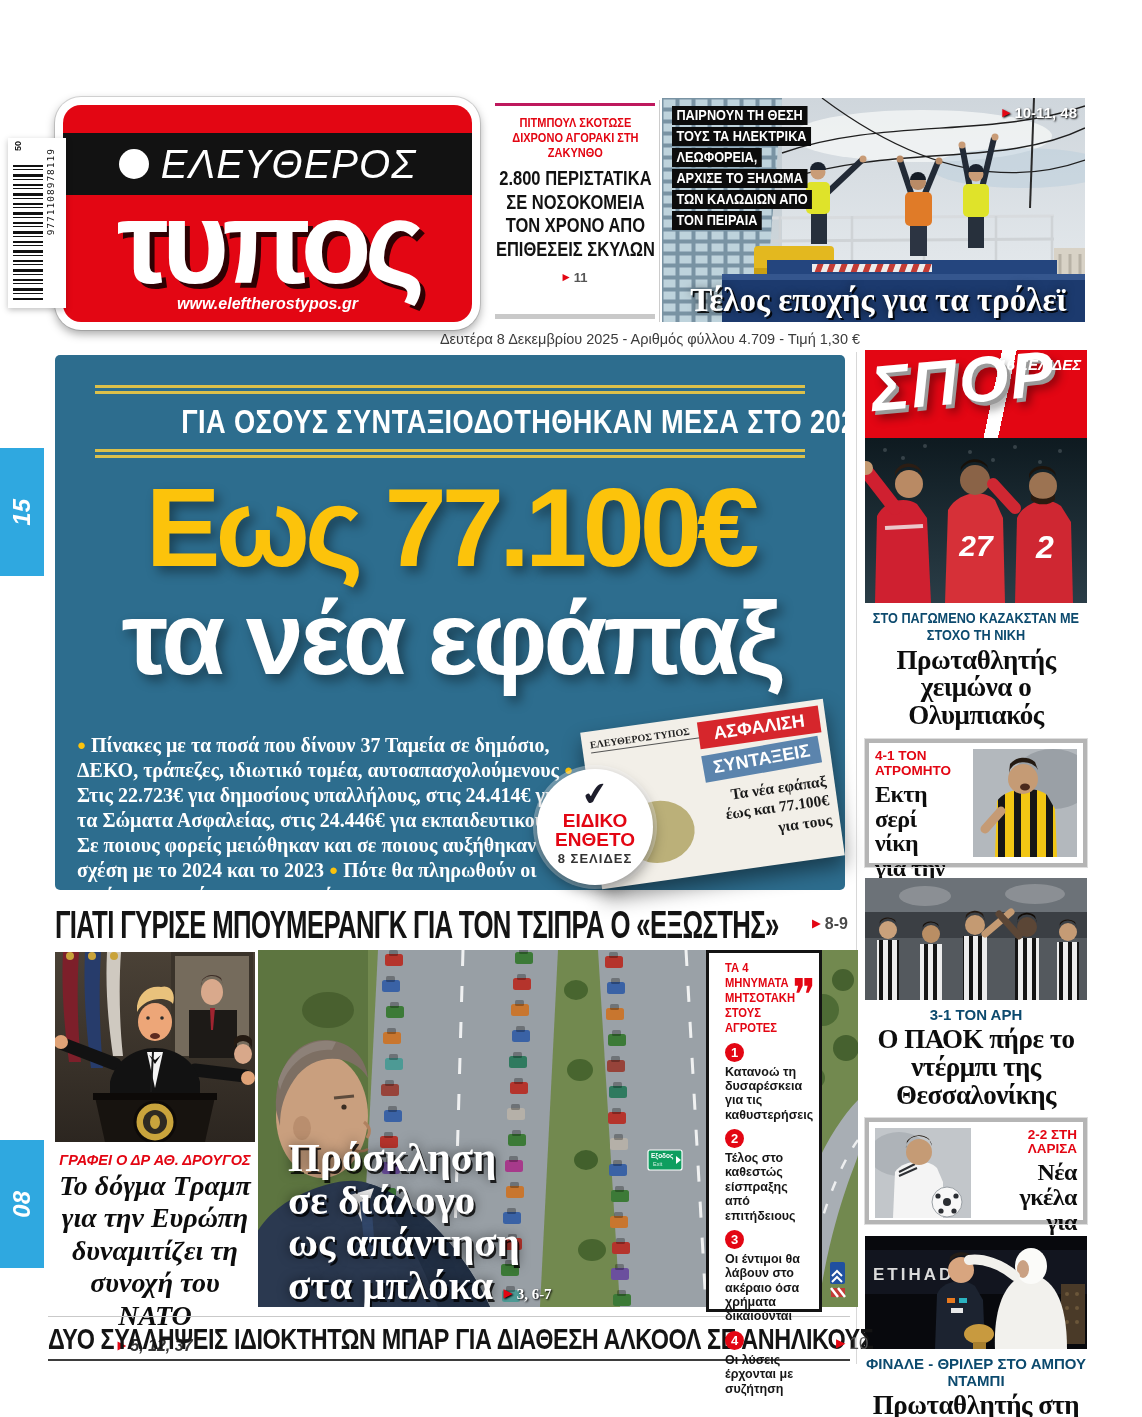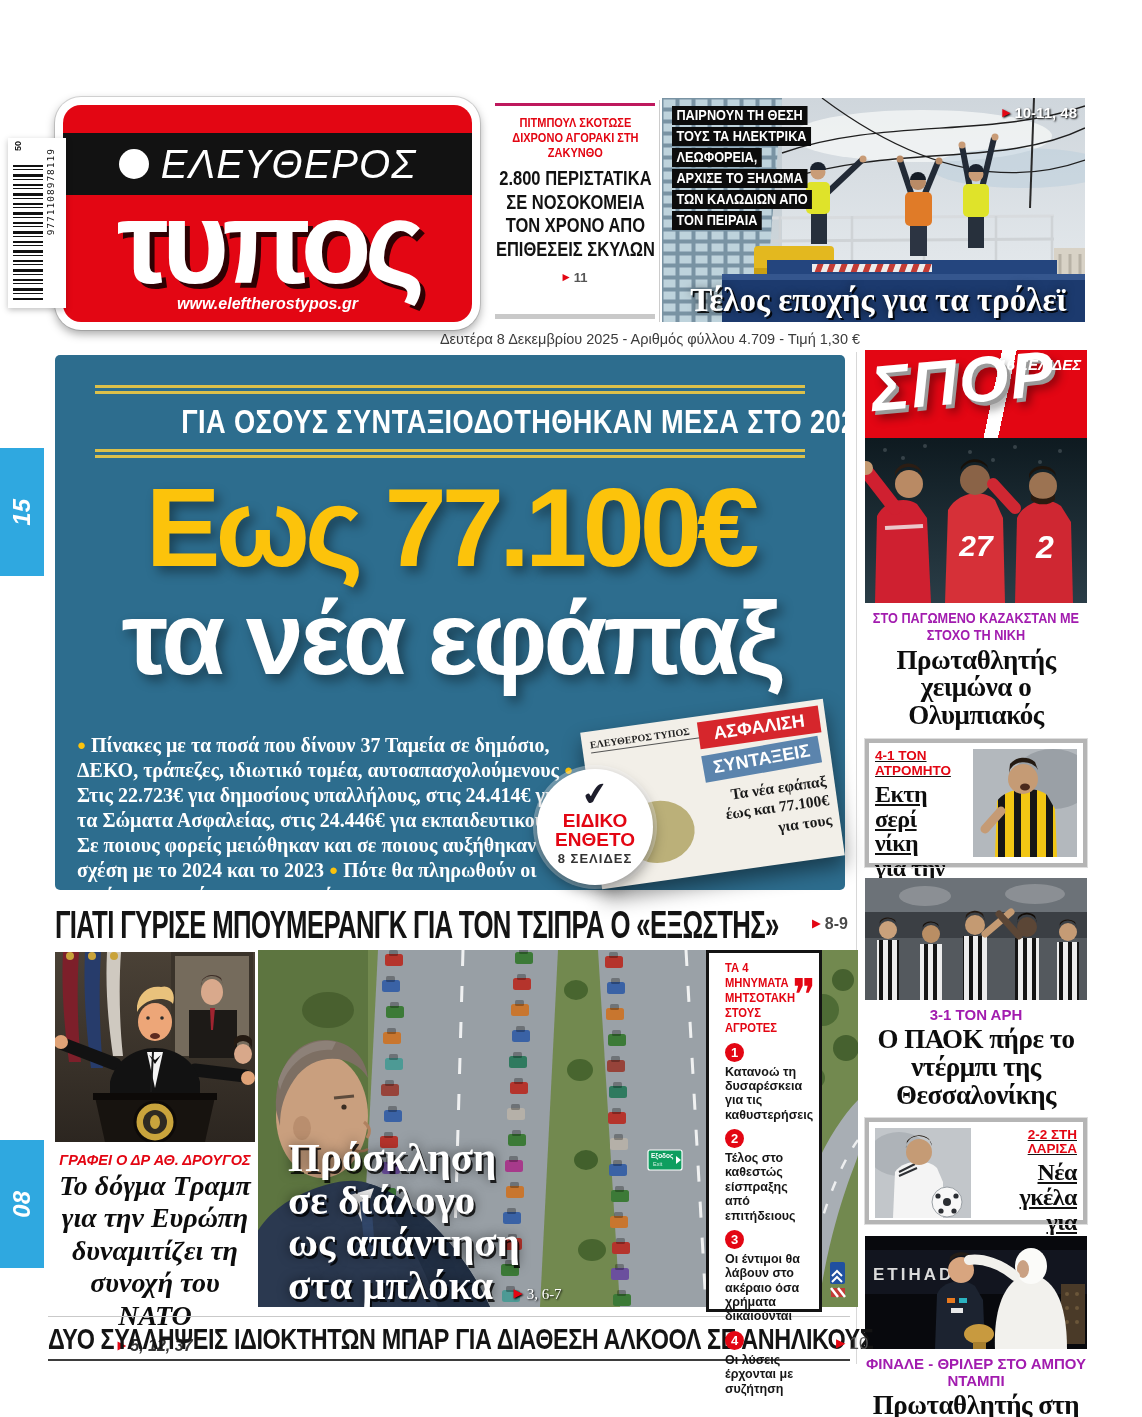--- a/index.html
+++ b/index.html
@@ -87,24 +87,24 @@
   #insert .badge .b2{display:block;color:#333;font-weight:700;font-size:13px;letter-spacing:1px;margin-top:2px;}
 
   
   #sidebar{left:865px;top:350px;width:222px;}
   #vline2{left:856px;top:352px;width:1px;height:1012px;background:#d8d8d8;}
   .banner{position:relative;height:88px;background:linear-gradient(102deg,#e30613 0 57%,#fff 57% 63%,#e30613 63% 100%);overflow:hidden;}
   .banner .spor{position:absolute;left:6px;top:-6px;font-size:64px;font-weight:900;font-style:italic;color:#fff;
       transform:rotate(-5deg);letter-spacing:2px;text-shadow:3px 4px 0 #9a9a9a,6px 8px 10px rgba(0,0,0,.45);}
   .banner .pages{position:absolute;right:6px;top:6px;color:#fff;font-weight:900;font-style:italic;font-size:15px;}
   .sphoto{display:block;width:222px;box-shadow:inset 0 0 0 1px rgba(0,0,0,.2);}
-  .skick{color:#a21caf;font-weight:800;text-align:center;font-size:15px;line-height:1.15;margin-top:6px;}
+  .skick{color:#0c4a6e;font-weight:800;text-align:center;font-size:15px;line-height:1.15;margin-top:6px;}
   .shead{font-weight:900;text-align:center;font-size:27px;line-height:1.03;color:#0d0d0d;margin-top:3px;letter-spacing:-.5px;}
   .sbox{margin-top:9px;border:4px solid #b5b5b5;outline:1px solid #dedede;background:#fff;height:128px;display:flex;
-      box-sizing:border-box;padding:6px;gap:20px;text-decoration:underline;}
+      box-sizing:border-box;padding:6px;gap:20px;}
   .sbox .txt{flex:1;}
   .sbox .k{color:#e30613;font-weight:800;font-size:13.5px;line-height:1.1;}
   .sbox .h{font-weight:900;font-size:24px;line-height:1.04;color:#0d0d0d;margin-top:3px;letter-spacing:-.5px;}
   .tR{text-align:right;}
 
   
   #tsipras{left:55px;top:897px;width:800px;height:52px;}
   #tsipras .bh{display:inline-block;white-space:nowrap;transform:scaleX(.66);transform-origin:left;
       font-weight:900;font-size:39px;letter-spacing:-1px;color:#141414;margin-top:6px;}
   #tsipras .pr{position:absolute;left:757px;top:18px;font-weight:bold;font-size:16px;color:#4a4a4a;}
@@ -112,21 +112,21 @@
   
   #trump{left:55px;top:952px;width:200px;text-align:center;font-style:italic;}
   #trump .k{color:#e30613;font-weight:800;font-size:14.5px;margin-top:6px;}
   #trump .h{font-weight:900;font-size:28px;line-height:1.16;color:#0d0d0d;margin-top:2px;}
   #trump .pr{margin-top:5px;font-weight:bold;font-size:16px;color:#333;}
 
   
   #farmers{left:258px;top:950px;width:600px;height:357px;overflow:hidden;}
   #farmers .far-h{position:absolute;left:30px;top:186px;font-weight:900;font-size:41px;line-height:1.04;color:#fff;
       text-shadow:2px 3px 0 rgba(0,0,0,.8),0 0 12px rgba(0,0,0,.55);}
-  #farmers .fpr{font-size:15px;font-weight:normal;text-shadow:1px 1px 2px #000;padding-left:10px;}
+  #farmers .fpr{font-size:15px;font-weight:bold;text-shadow:1px 1px 2px #000;}
   #farmers .fpr .arw{font-size:12px;}
 
   
   #msgbox{left:706px;top:950px;width:116px;height:362px;background:#fff;border:3px solid #141414;box-sizing:border-box;
       padding:7px 16px;z-index:5;}
   #msgbox .mt{color:#e30613;font-weight:900;font-size:13.5px;line-height:1.12;width:120%;transform:scaleX(.83);transform-origin:left;}
   #msgbox .mq{position:absolute;right:3px;top:30px;color:#e30613;font-size:44px;line-height:.6;font-family:"Liberation Serif",serif;}
   #msgbox .n{width:19px;height:19px;border-radius:50%;background:#e30613;color:#fff;font-weight:900;font-size:13px;
       text-align:center;line-height:19px;margin-top:7px;}
   #msgbox p{margin:3px 0 0;font-size:12.5px;font-weight:bold;line-height:1.15;color:#161616;}

